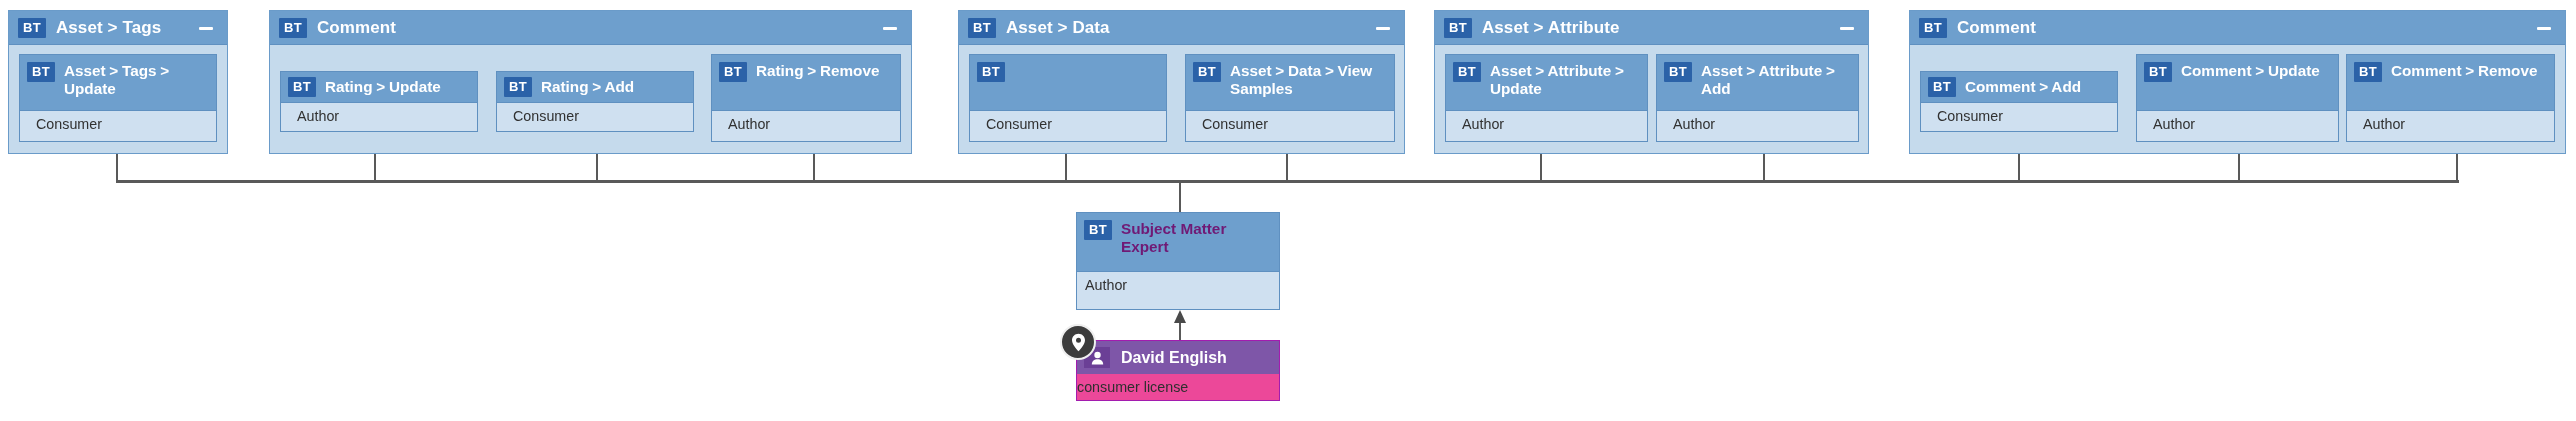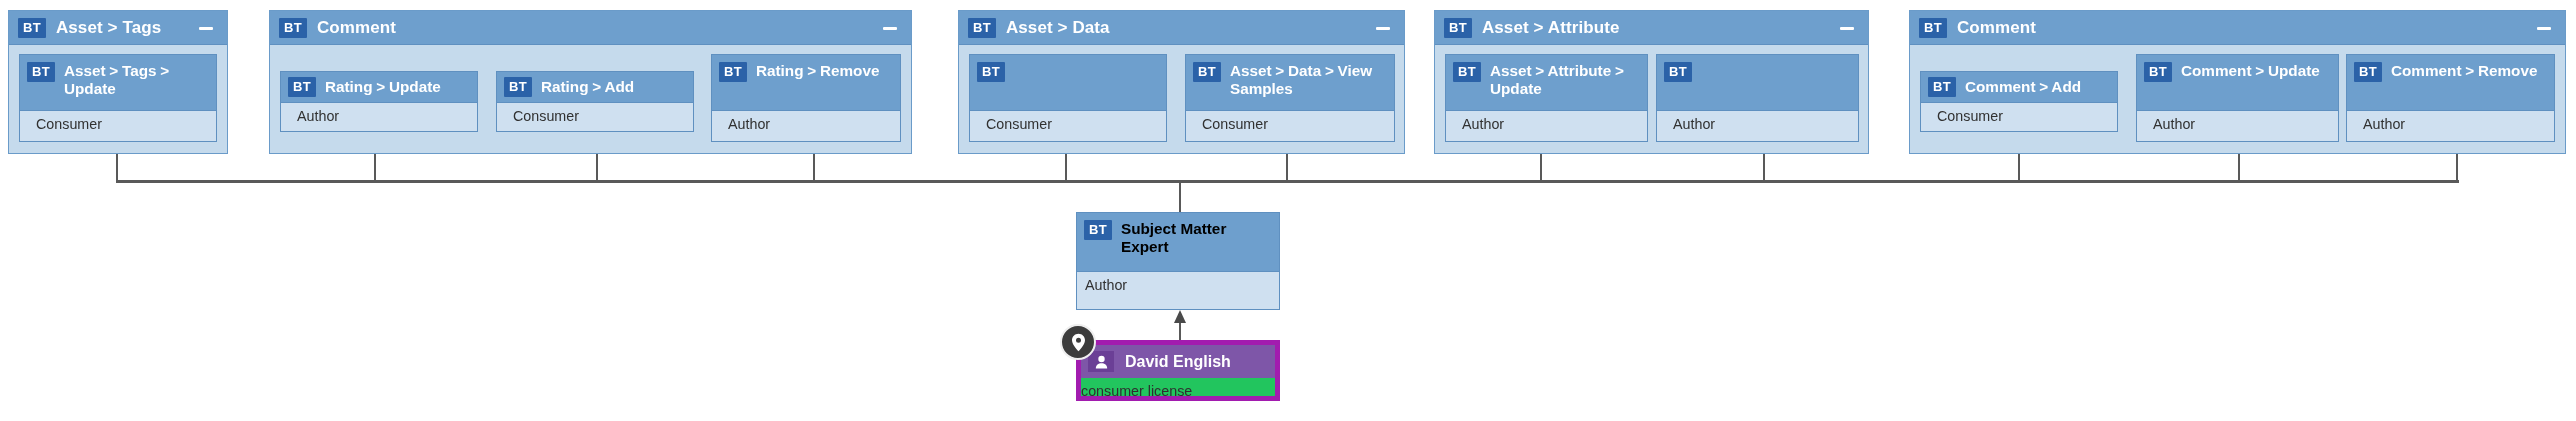--- a/index.html
+++ b/index.html
@@ -118,38 +118,38 @@
   }
   .role-head {
     background: #6e9fcd;
     display: flex;
     align-items: flex-start;
     padding: 7px 8px 7px 7px;
     border-bottom: 1px solid #5f90c0;
     box-sizing: border-box;
   }
   .role-head .role-label {
-    color: #000000;
+    color: #701a75;
     font-size: 15.3px;
     font-weight: bold;
     line-height: 1.15;
     margin-left: 9px;
   }
   .role-sub {
     color: #313131;
     font-size: 14.3px;
     padding: 5px 8px;
   }
 
   
   .user-node {
     position: absolute;
     box-sizing: border-box;
-    border: 5px solid #a21caf;
-    background: #22c55e;
+    border: 1px solid #a21caf;
+    background: #ec4899;
   }
   .user-head {
     background: #7e56a8;
     display: flex;
     align-items: center;
     padding: 6px 8px 6px 7px;
     box-sizing: border-box;
   }
   .user-head .user-label {
     color: #ffffff;
@@ -336,20 +336,21 @@
         <div class="node-head" style="height:56px;">
           <span class="bt">BT</span>
           <span class="node-label">Asset &gt; Attribute &gt; Update</span>
         </div>
         <div class="node-sub">Author</div>
       </div>
 
       <div class="node" style="left:221px; top:9px; width:203px; height:88px;">
         <div class="node-head" style="height:56px;">
           <span class="bt">BT</span>
+          <span class="node-label">Asset &gt; Attribute &gt; Add</span>
         </div>
         <div class="node-sub">Author</div>
       </div>
     </div>
   </div>
 
   <div class="group" style="left:1909px; top:10px; width:657px; height:144px;">
     <div class="group-title">
       <span class="bt">BT</span>
       <span class="title-text">Comment</span>

